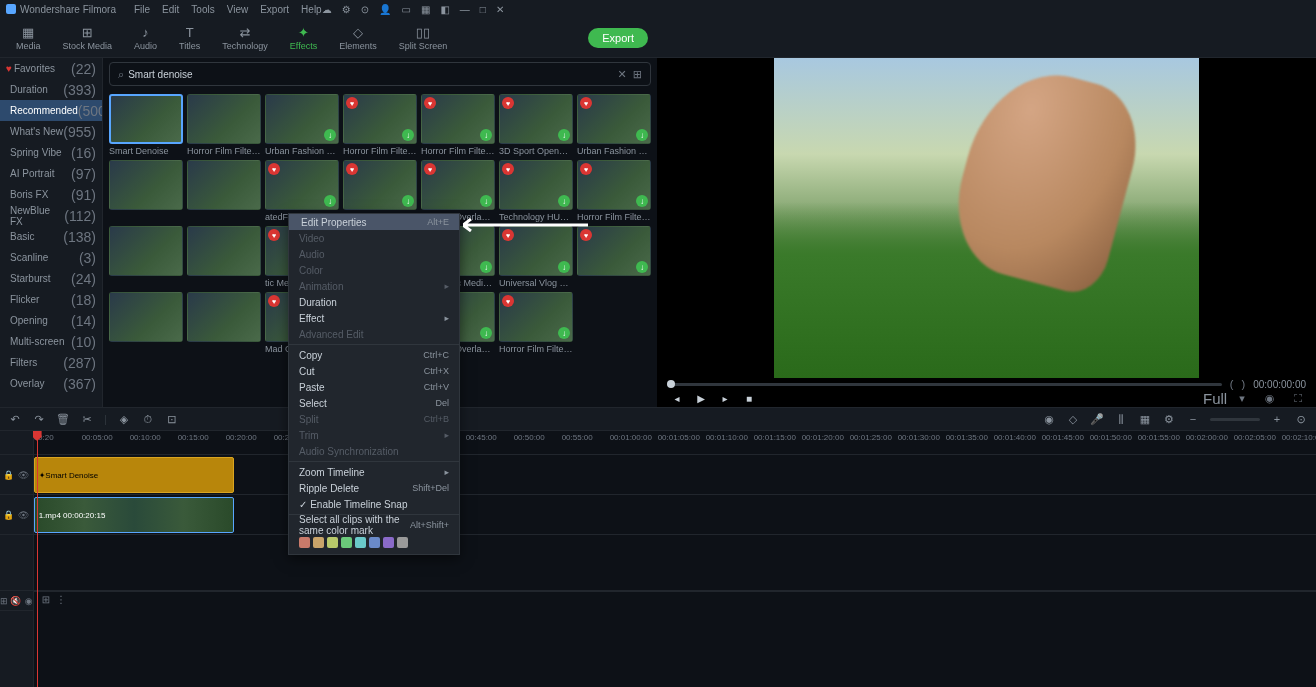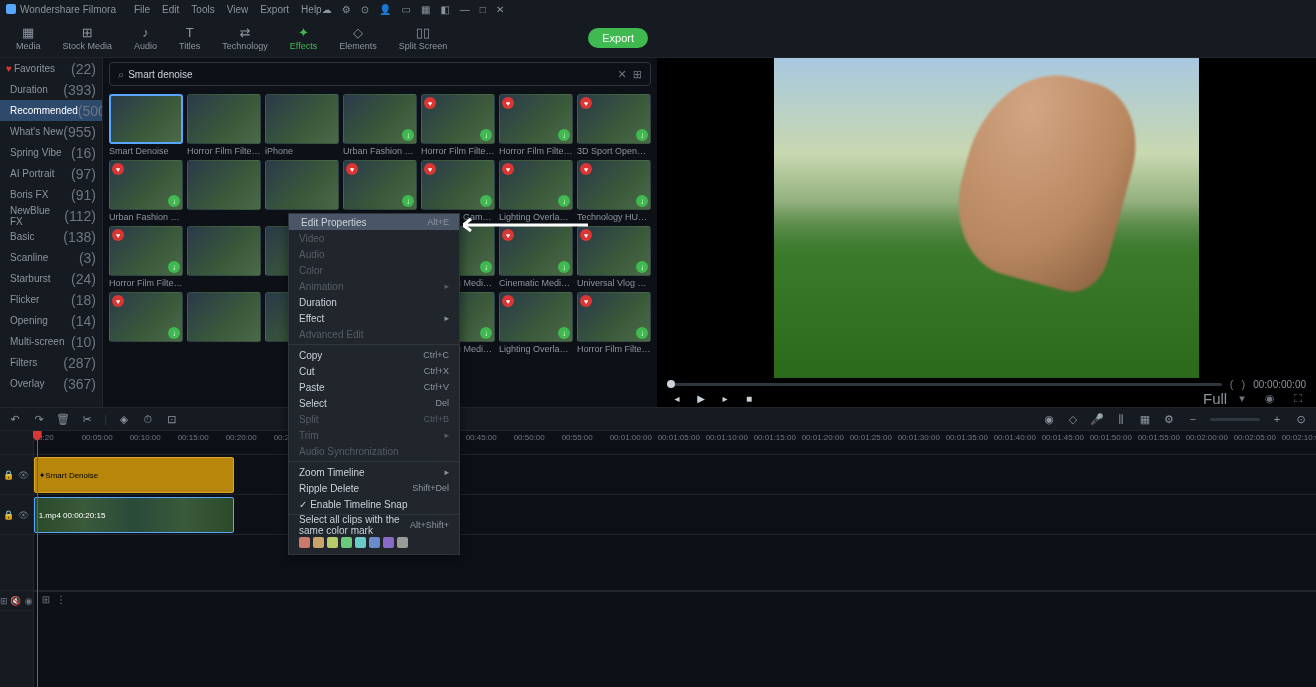--- a/index.html
+++ b/index.html
@@ -243,24 +243,20 @@
       <span style="margin-left:6px;color:#6e7681">⊞</span>
     </div>
     <div class="gridlist" id="gridlist">
         <div class="cell">
           <div class="thumb sel"></div>
           <div class="lbl">Smart Denoise</div>
         </div>
         <div class="cell">
           <div class="thumb"></div>
           <div class="lbl">Horror Film Filter Pack O...</div>
-        </div>
-        <div class="cell">
-          <div class="thumb"></div>
-          <div class="lbl">iPhone</div>
         </div>
         <div class="cell">
           <div class="thumb">
             <span class="dl">↓</span>
           </div>
           <div class="lbl">Urban Fashion Pack Over...</div>
         </div>
         <div class="cell">
           <div class="thumb">
             <span class="fav">♥</span>

